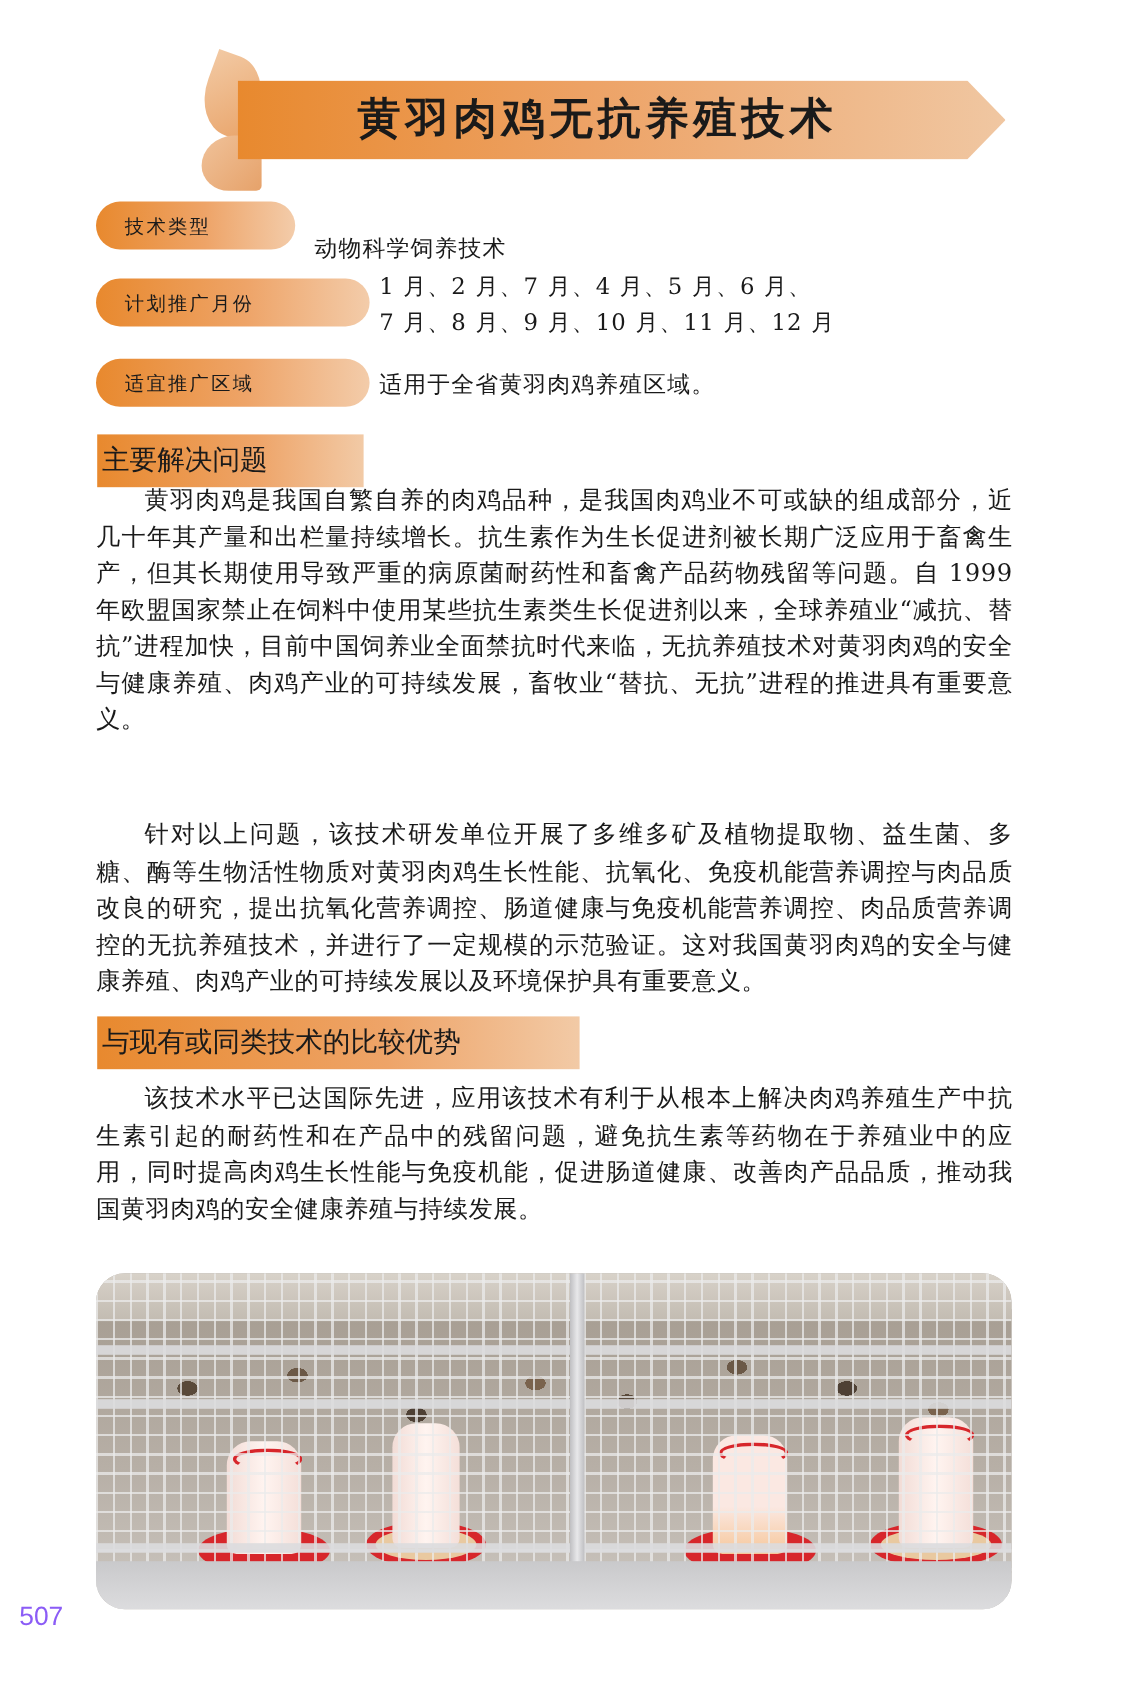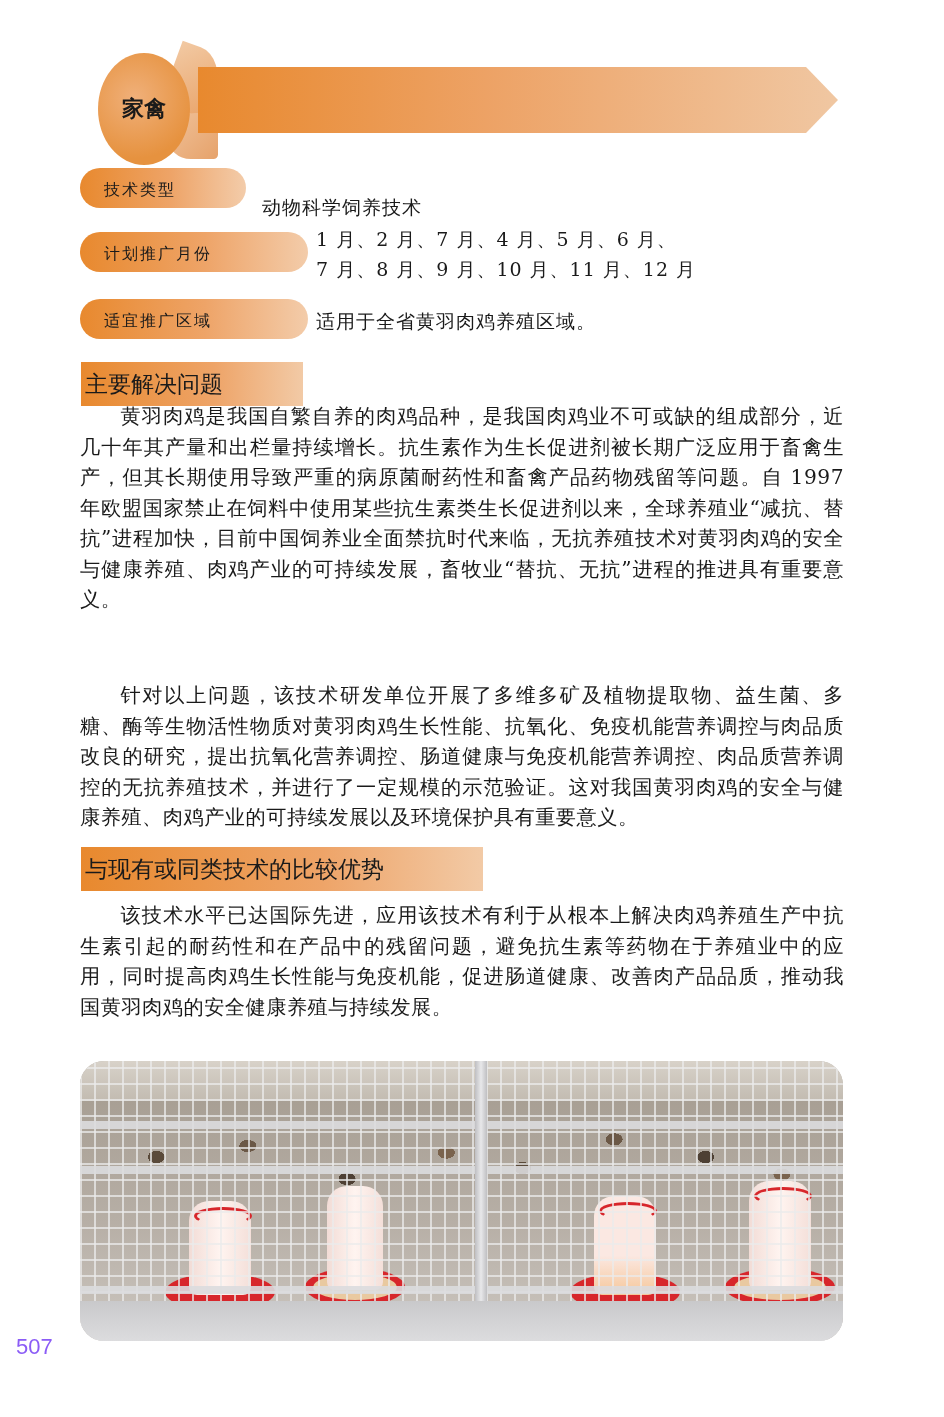--- a/index.html
+++ b/index.html
@@ -80,37 +80,35 @@
   .page-num { position: absolute; left: 16px; top: 1334px; font-family: "Liberation Sans", sans-serif;
     font-size: 22px; color: #8b5cf6; }
 </style>
 </head>
 <body>
 
 <div class="banner">
   <div class="leaf-top"></div>
   <div class="leaf-bottom"></div>
   <div class="banner-arrow"></div>
-  <div class="circle">
-    <span>家禽</span>
-  </div>
+  <div class="banner-title">黄羽肉鸡无抗养殖技术</div>
 </div>
 
 <div class="pill" style="top:168px; width:166px;">技术类型</div>
 <div class="info-val" style="left:262px; top:192px;">动物科学饲养技术</div>
 
 <div class="pill" style="top:232px; width:228px;">计划推广月份</div>
 <div class="info-val" style="left:316px; top:224px;">1 月、2 月、7 月、4 月、5 月、6 月、</div>
 <div class="info-val" style="left:316px; top:254px;">7 月、8 月、9 月、10 月、11 月、12 月</div>
 
 <div class="pill" style="top:299px; width:228px;">适宜推广区域</div>
 <div class="info-val" style="left:316px; top:306px;">适用于全省黄羽肉鸡养殖区域。</div>
 
 <div class="sec" style="top:362px; width:222px;">主要解决问题</div>
-<p class="para" style="top:401px; margin:0;">黄羽肉鸡是我国自繁自养的肉鸡品种，是我国肉鸡业不可或缺的组成部分，近几十年其产量和出栏量持续增长。抗生素作为生长促进剂被长期广泛应用于畜禽生产，但其长期使用导致严重的病原菌耐药性和畜禽产品药物残留等问题。自 1997 年欧盟国家禁止在饲料中使用某些抗生素类生长促进剂以来，全球养殖业“减抗、替抗”进程加快，目前中国饲养业全面禁抗时代来临，无抗养殖技术对黄羽肉鸡的安全与健康养殖、肉鸡产业的可持续发展，畜牧业“替抗、无抗”进程的推进具有重要意义。</p>
+<p class="para" style="top:401px; margin:0;">黄羽肉鸡是我国自繁自养的肉鸡品种，是我国肉鸡业不可或缺的组成部分，近几十年其产量和出栏量持续增长。抗生素作为生长促进剂被长期广泛应用于畜禽生产，但其长期使用导致严重的病原菌耐药性和畜禽产品药物残留等问题。自 1999 年欧盟国家禁止在饲料中使用某些抗生素类生长促进剂以来，全球养殖业“减抗、替抗”进程加快，目前中国饲养业全面禁抗时代来临，无抗养殖技术对黄羽肉鸡的安全与健康养殖、肉鸡产业的可持续发展，畜牧业“替抗、无抗”进程的推进具有重要意义。</p>
 <p class="para" style="top:680px; margin:0;">针对以上问题，该技术研发单位开展了多维多矿及植物提取物、益生菌、多糖、酶等生物活性物质对黄羽肉鸡生长性能、抗氧化、免疫机能营养调控与肉品质改良的研究，提出抗氧化营养调控、肠道健康与免疫机能营养调控、肉品质营养调控的无抗养殖技术，并进行了一定规模的示范验证。这对我国黄羽肉鸡的安全与健康养殖、肉鸡产业的可持续发展以及环境保护具有重要意义。</p>
 
 <div class="sec" style="top:847px; width:402px;">与现有或同类技术的比较优势</div>
 <p class="para" style="top:900px; margin:0;">该技术水平已达国际先进，应用该技术有利于从根本上解决肉鸡养殖生产中抗生素引起的耐药性和在产品中的残留问题，避免抗生素等药物在于养殖业中的应用，同时提高肉鸡生长性能与免疫机能，促进肠道健康、改善肉产品品质，推动我国黄羽肉鸡的安全健康养殖与持续发展。</p>
 
 <div class="photo">
   <div class="chicks"></div>
   <div class="ceiling"></div>
   <div class="feeder" style="left:85px; top:140px; width:110px; height:110px;">
     <div class="tray"></div>

